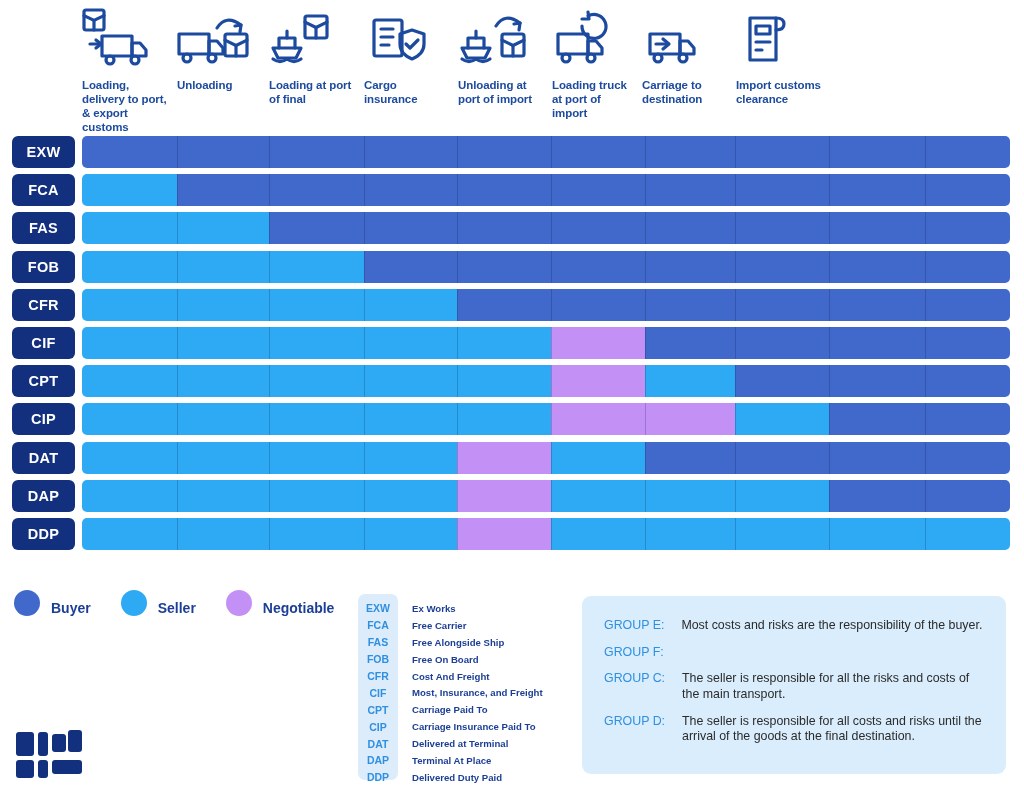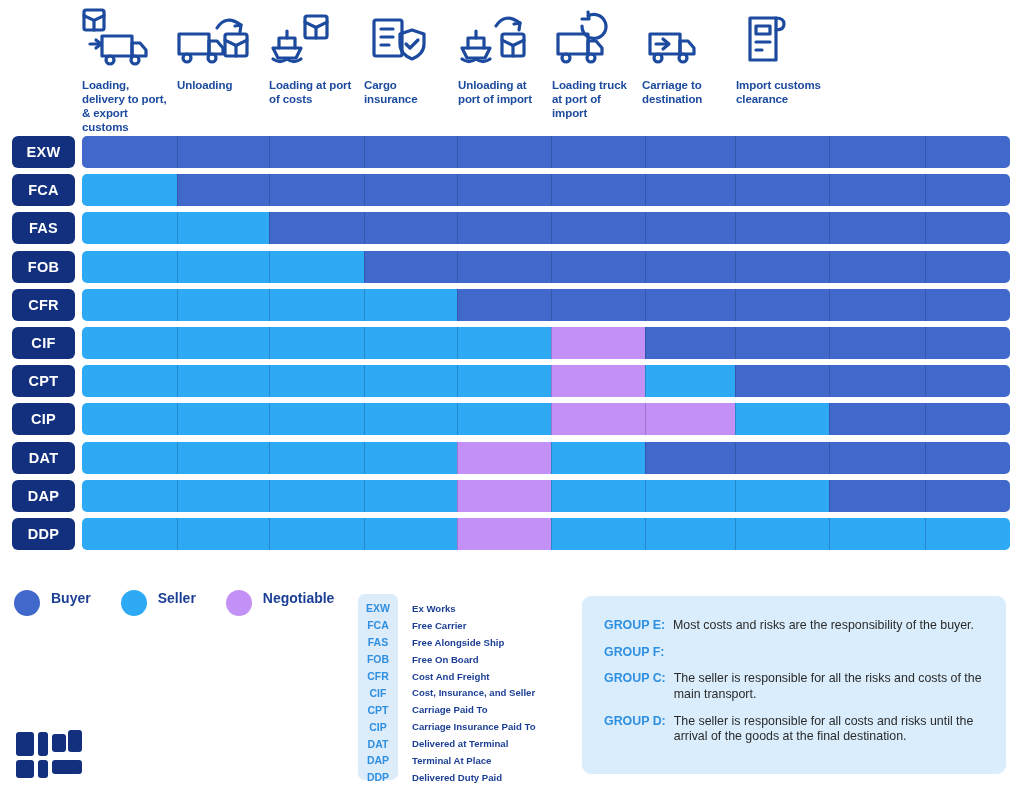--- a/index.html
+++ b/index.html
@@ -25,37 +25,37 @@
     background:#12307e;border-radius:6px;color:#ffffff;
     font-size:14.5px;font-weight:bold;letter-spacing:.3px;
     display:flex;align-items:center;justify-content:center;
   }
   .track{position:absolute;left:82px;top:0;width:928px;height:32px;display:flex;border-radius:5px;overflow:hidden;}
   .seg{height:32px;}
   .seg + .seg{box-shadow:inset 1px 0 0 rgba(10,25,70,.22);}
 
   
   .legend{position:absolute;left:14px;top:590px;display:flex;align-items:center;gap:30px;}
-  .legend-item{display:flex;align-items:flex-start;gap:11px;}
+  .legend-item{display:flex;align-items:flex-end;gap:11px;}
   .dot{width:26px;height:26px;border-radius:50%;}
   .legend-label{font-size:14px;font-weight:bold;color:#1c3f95;}
 
   .keybox{position:absolute;left:358px;top:594px;width:198px;height:186px;}
   .keycodes{position:absolute;left:0;top:0;width:40px;height:186px;background:#dcecfb;border-radius:7px;}
   .keyrow{height:16.9px;display:flex;align-items:center;}
   .keycode{width:40px;text-align:center;font-size:10.5px;font-weight:bold;color:#2f8fe0;}
   .keyname{position:absolute;left:54px;font-size:9.6px;font-weight:bold;color:#1c3f95;white-space:nowrap;}
   .keylist{position:absolute;left:0;top:6px;width:198px;}
 
   .groupbox{
     position:absolute;left:582px;top:596px;width:424px;height:178px;
     background:#d9edfc;border-radius:9px;box-sizing:border-box;padding:22px 22px 0 22px;
   }
   .grow{display:flex;margin-bottom:11px;font-size:12.4px;line-height:1.26;}
-  .glabel{color:#2f8fe0;font-weight:bold;white-space:nowrap;margin-right:8px;}
+  .glabel{color:#2f8fe0;font-weight:normal;white-space:nowrap;margin-right:17px;}
   .gtext{color:#2b2b2b;}
 
   .logo{position:absolute;left:14px;top:718px;width:72px;height:62px;}
 </style>
 </head>
 <body>
 
 <div class="stage">
 
   <div class="headers" id="headers">
@@ -112,21 +112,21 @@
               <path d="M18 30 v-7"></path>
               <path d="M4 51 q7 5 14 0 q7 5 14 0"></path>
             </g>
             <g fill="none" stroke="#1c4a9e" stroke-width="3.2" stroke-linecap="round" stroke-linejoin="round">
               <rect x="36" y="8" width="22" height="22" rx="2"></rect>
               <path d="M36 14.16 L47 19.44 L58 14.16"></path>
               <path d="M47 19.44 L47 30"></path>
             </g>
           </svg>
         </div>
-        <div class="hlabel">Loading at port of costs</div>
+        <div class="hlabel">Loading at port of final</div>
       </div>
       <div class="hcol" style="width: 94px;">
         <div class="hicon">
           <svg width="74" height="62" viewBox="0 0 74 62">
             <g fill="none" stroke="#1c4a9e" stroke-width="3.2" stroke-linecap="round" stroke-linejoin="round">
               <rect x="10" y="12" width="28" height="36" rx="2"></rect>
               <path d="M17 21 h12"></path>
               <path d="M17 29 h12"></path>
               <path d="M17 37 h8"></path>
             </g>
@@ -411,21 +411,21 @@
         <div class="keyrow" style="position: relative;">
           <span class="keycode">FOB</span>
           <span class="keyname">Free On Board</span>
         </div>
         <div class="keyrow" style="position: relative;">
           <span class="keycode">CFR</span>
           <span class="keyname">Cost And Freight</span>
         </div>
         <div class="keyrow" style="position: relative;">
           <span class="keycode">CIF</span>
-          <span class="keyname">Cost, Insurance, and Seller</span>
+          <span class="keyname">Most, Insurance, and Freight</span>
         </div>
         <div class="keyrow" style="position: relative;">
           <span class="keycode">CPT</span>
           <span class="keyname">Carriage Paid To</span>
         </div>
         <div class="keyrow" style="position: relative;">
           <span class="keycode">CIP</span>
           <span class="keyname">Carriage Insurance Paid To</span>
         </div>
         <div class="keyrow" style="position: relative;">

